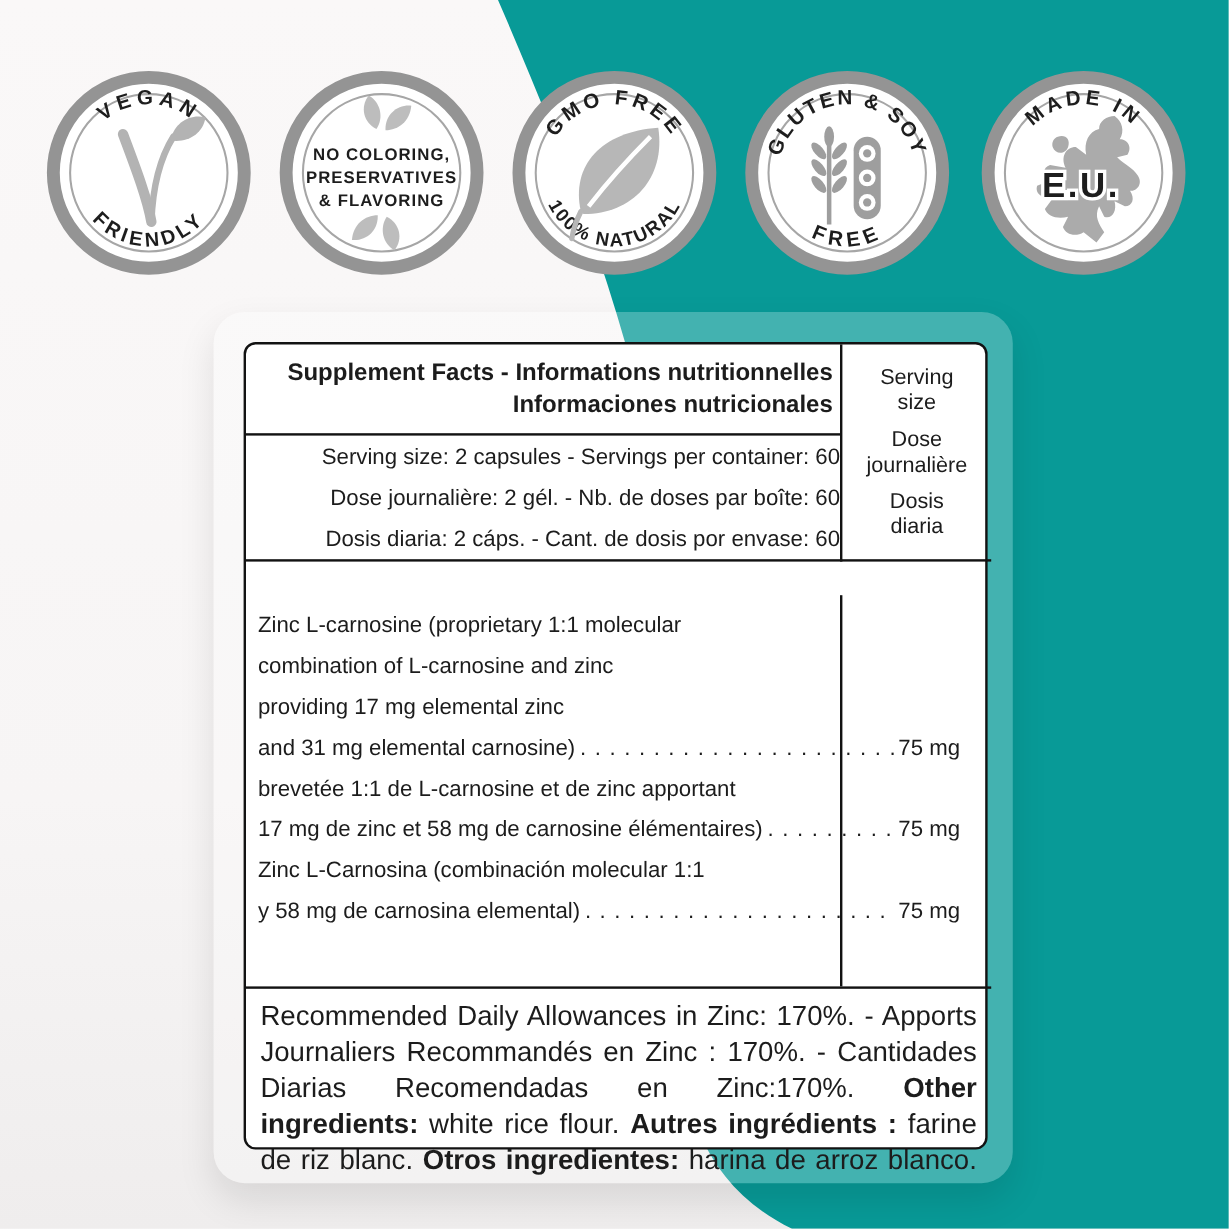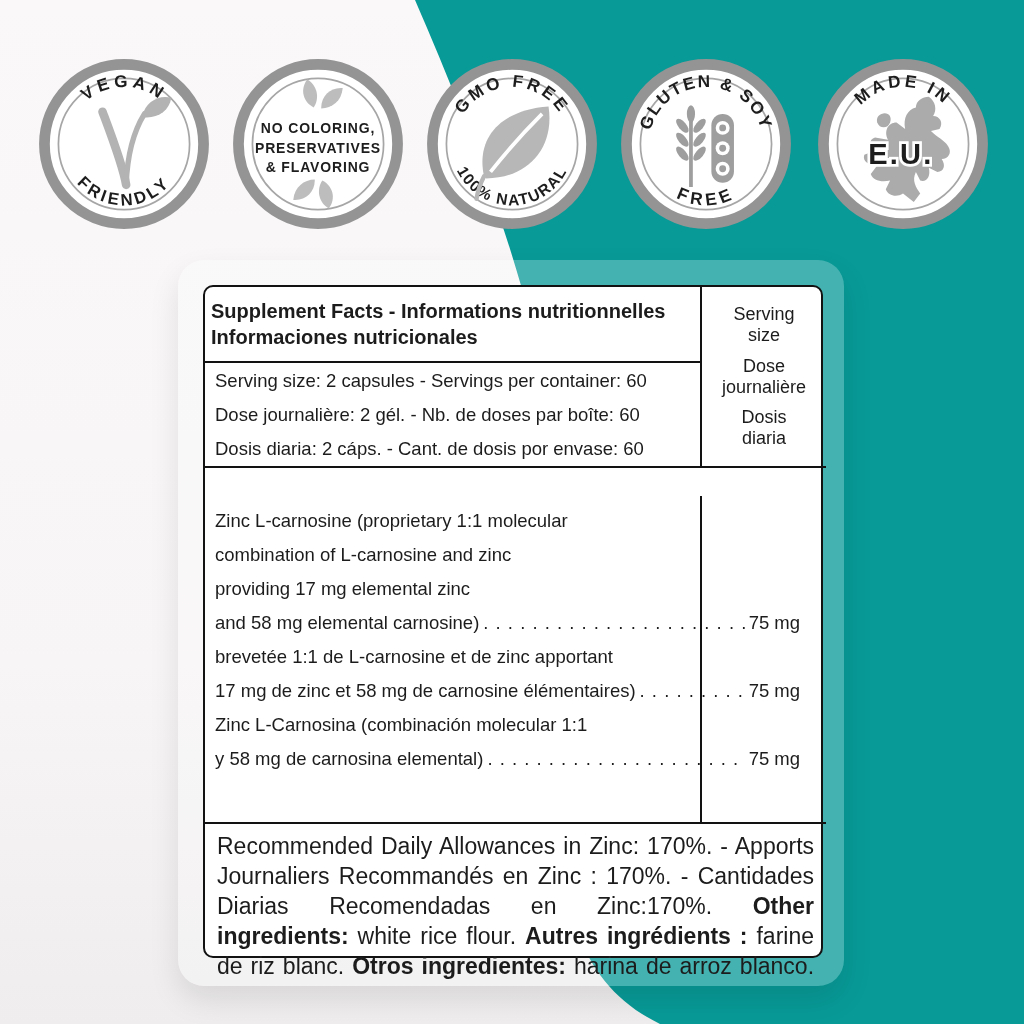--- a/index.html
+++ b/index.html
@@ -13,25 +13,25 @@
     position:absolute;left:178px;top:260px;width:666px;height:726px;
     background:rgba(255,255,255,0.24);border-radius:26px;
     box-shadow:0 14px 30px rgba(0,0,0,0.10);
   }
   .facts{
     position:absolute;left:203px;top:285px;width:620px;height:673px;
     background:#ffffff;border:2.5px solid #121212;border-radius:10px;
     box-sizing:border-box;color:#1c1c1c;
     display:grid;grid-template-columns:495px 1fr;grid-template-rows:76px 105px 356px 1fr;
   }
-  .cell{box-sizing:border-box;}
+  .cell{box-sizing:border-box;text-align:right;}
   .cell-header{
     grid-column:1;grid-row:1;border-bottom:2px solid #121212;
     display:flex;flex-direction:column;justify-content:center;
-    text-align:left;font-weight:bold;font-size:20px;line-height:26px;padding:0 6px;
+    text-align:right;font-weight:bold;font-size:20px;line-height:26px;padding:0 6px;
   }
   .cell-servingcol{
     grid-column:2;grid-row:1/3;border-left:2px solid #121212;border-bottom:2px solid #121212;
     display:flex;flex-direction:column;justify-content:space-evenly;
     text-align:center;font-size:18px;line-height:21px;padding:8px 20px;
   }
   .cell-servinginfo{
     grid-column:1;grid-row:2;border-bottom:2px solid #121212;
     display:flex;flex-direction:column;justify-content:center;
     padding:0 0 0 10px;font-size:18.5px;line-height:34px;white-space:nowrap;
@@ -183,21 +183,21 @@
         <div class="iline">
           <span>Zinc L-carnosine (proprietary 1:1 molecular</span>
         </div>
         <div class="iline">
           <span>combination of L-carnosine and zinc</span>
         </div>
         <div class="iline">
           <span>providing 17 mg elemental zinc</span>
         </div>
         <div class="iline">
-          <span>and 58 mg elemental carnosine)</span>
+          <span>and 31 mg elemental carnosine)</span>
           <span class="leader"></span>
           <span class="ival">75 mg</span>
         </div>
         <div class="iline">
           <span>brevetée 1:1 de L-carnosine et de zinc apportant</span>
         </div>
         <div class="iline">
           <span>17 mg de zinc et 58 mg de carnosine élémentaires)</span>
           <span class="leader"></span>
           <span class="ival">75 mg</span>

